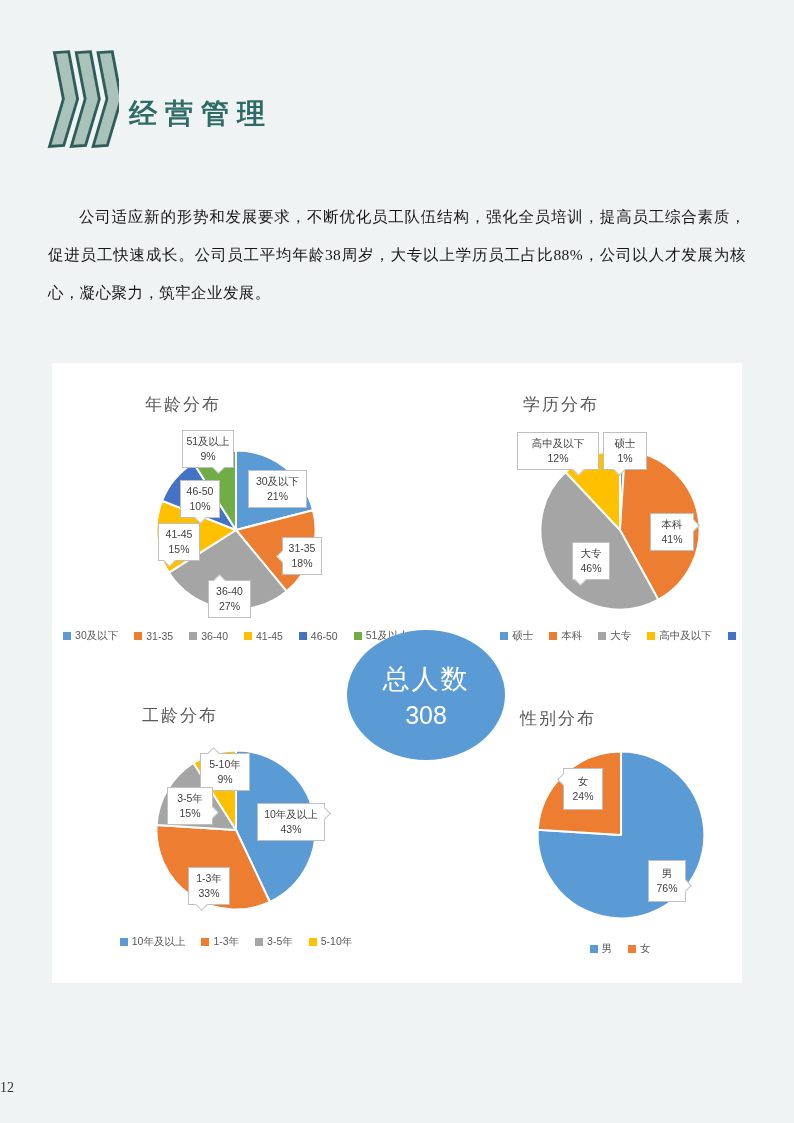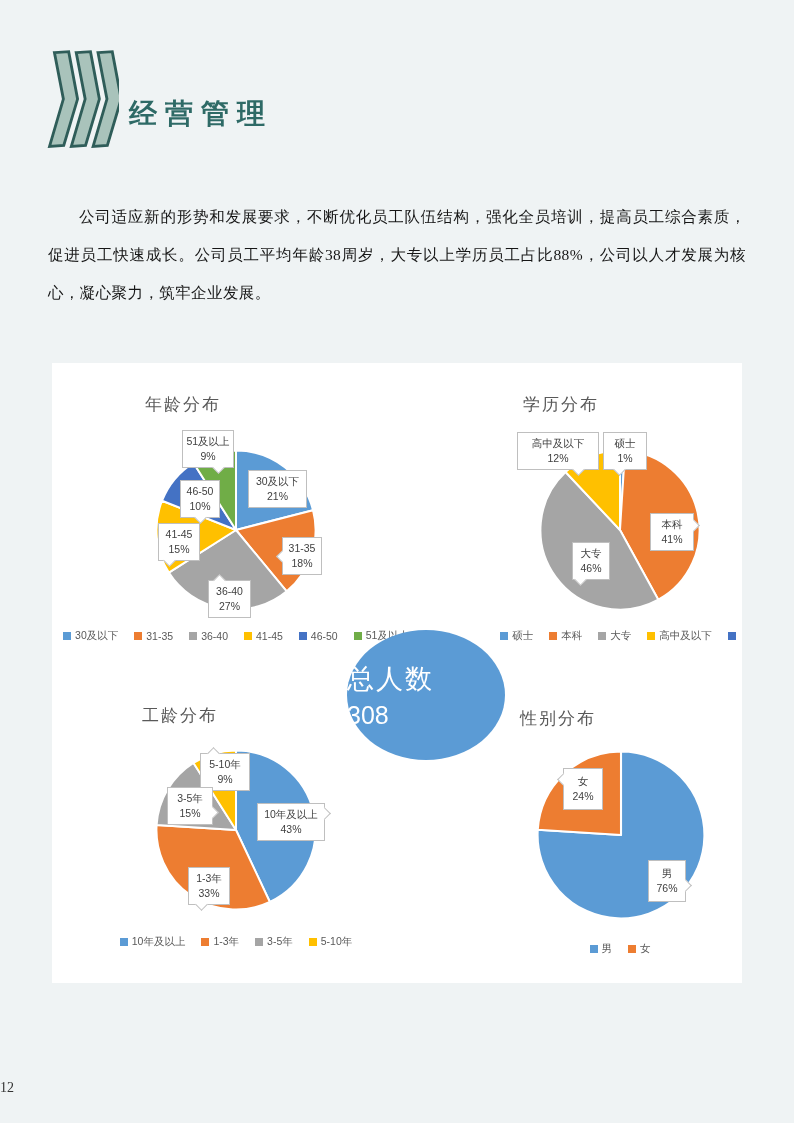--- a/index.html
+++ b/index.html
@@ -38,21 +38,21 @@
   .t-left{left:-5px;top:50%;margin-top:-4px;border-left:1px solid #bfbfbf;border-bottom:1px solid #bfbfbf;}
   .t-right{right:-5px;top:50%;margin-top:-4px;border-right:1px solid #bfbfbf;border-top:1px solid #bfbfbf;}
 
   .legend{position:absolute;display:flex;justify-content:center;align-items:center;
     font-size:10.5px;color:#595959;}
   .legend .li{display:flex;align-items:center;margin:0 8px;white-space:nowrap;}
   .legend .sw{width:8px;height:8px;display:inline-block;margin-right:4px;}
 
   .badge{position:absolute;left:295px;top:267px;width:158px;height:130px;border-radius:50%;
     background:#5B9BD5;color:#fff;display:flex;flex-direction:column;justify-content:center;
-    z-index:4;}
+    align-items:center;z-index:4;}
   .badge-label{font-size:27px;letter-spacing:2px;}
   .badge-value{font-size:25px;margin-top:4px;}
 
   .page-number{position:absolute;left:0;right:0;top:1080px;text-align:left;
     font-family:"Liberation Serif",serif;font-size:14px;color:#333;}
 </style>
 </head>
 <body>
 
 <div class="page">

